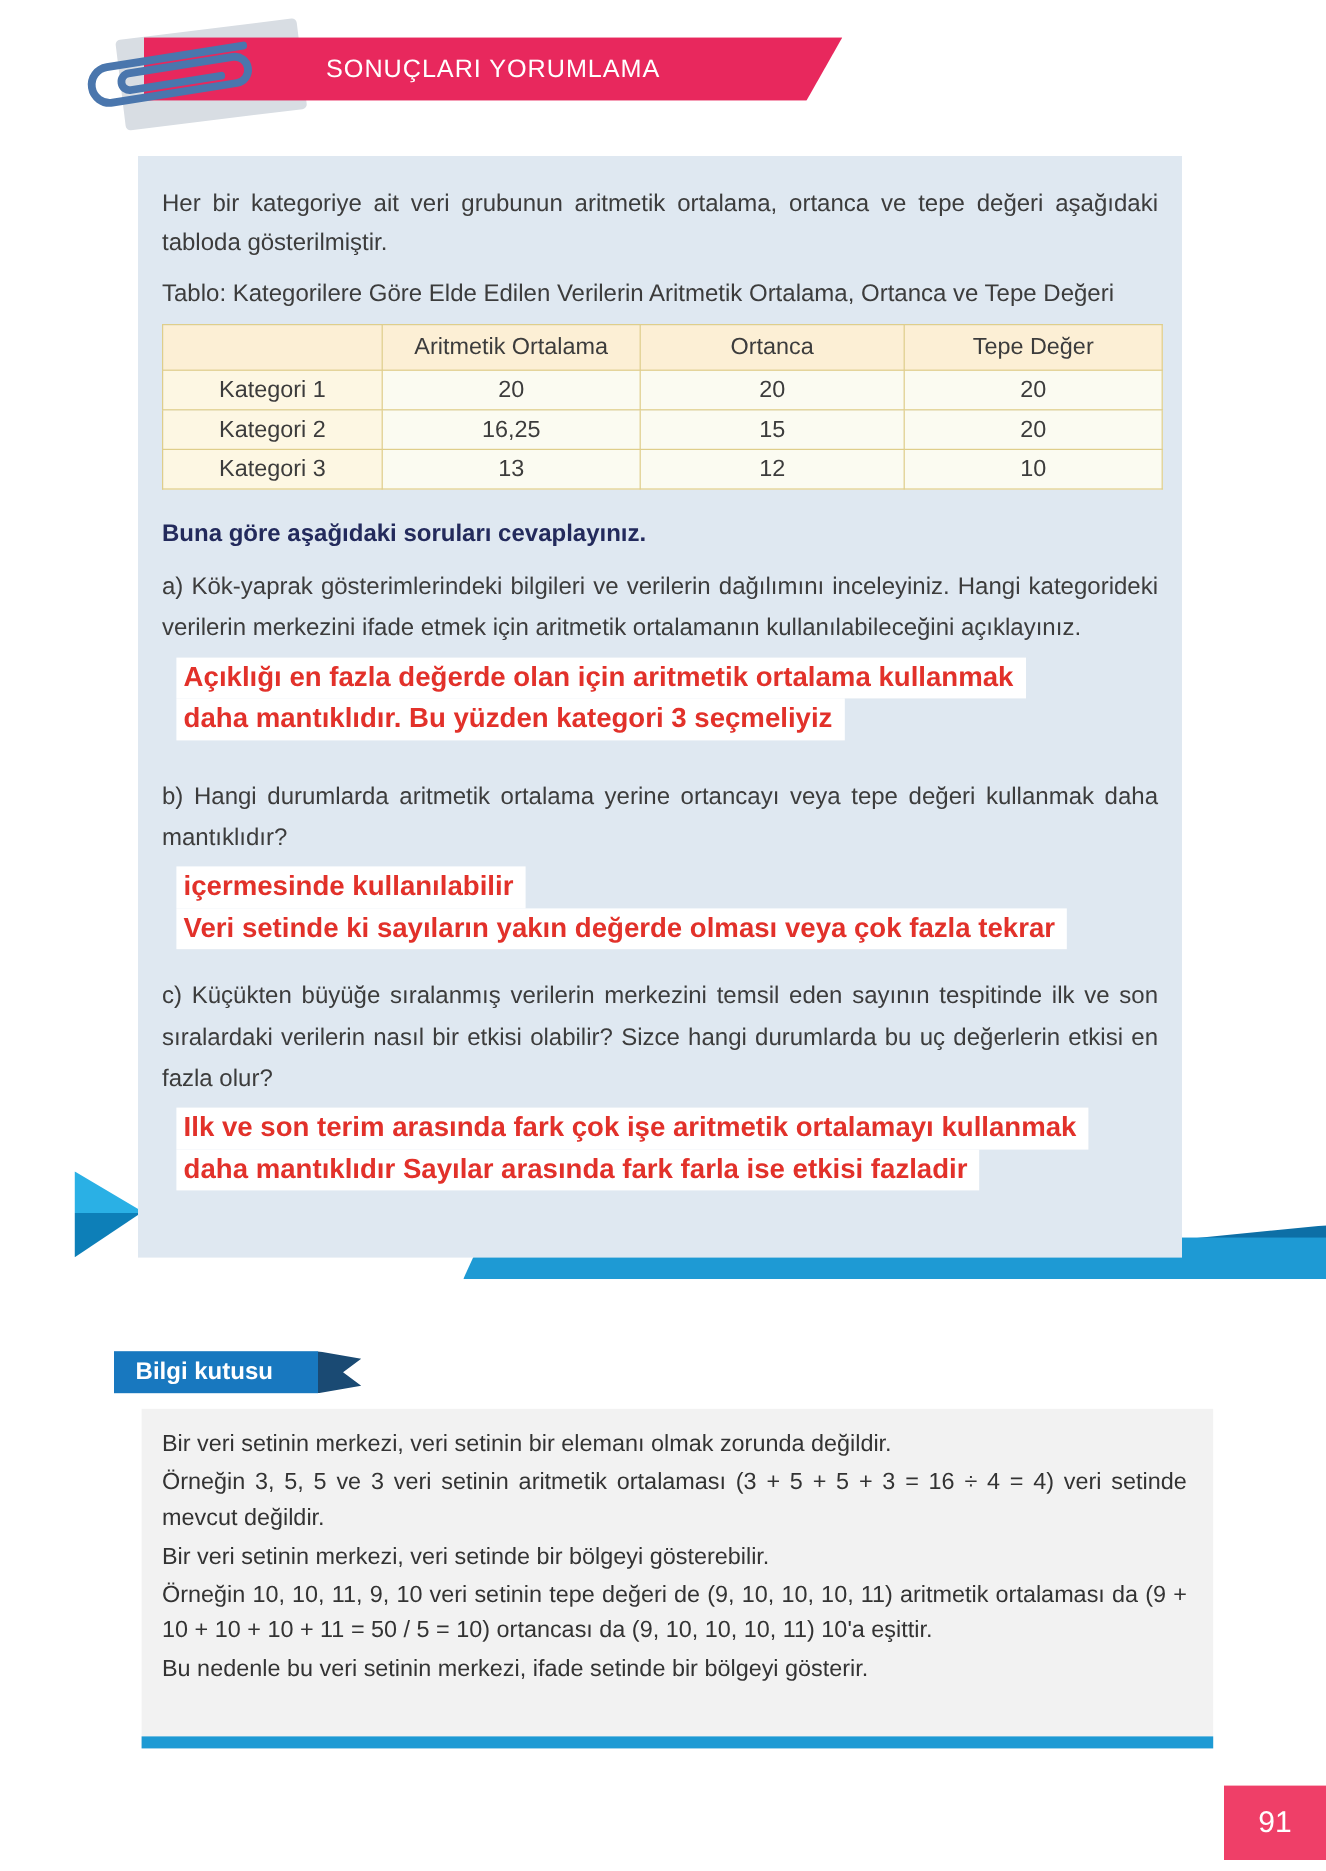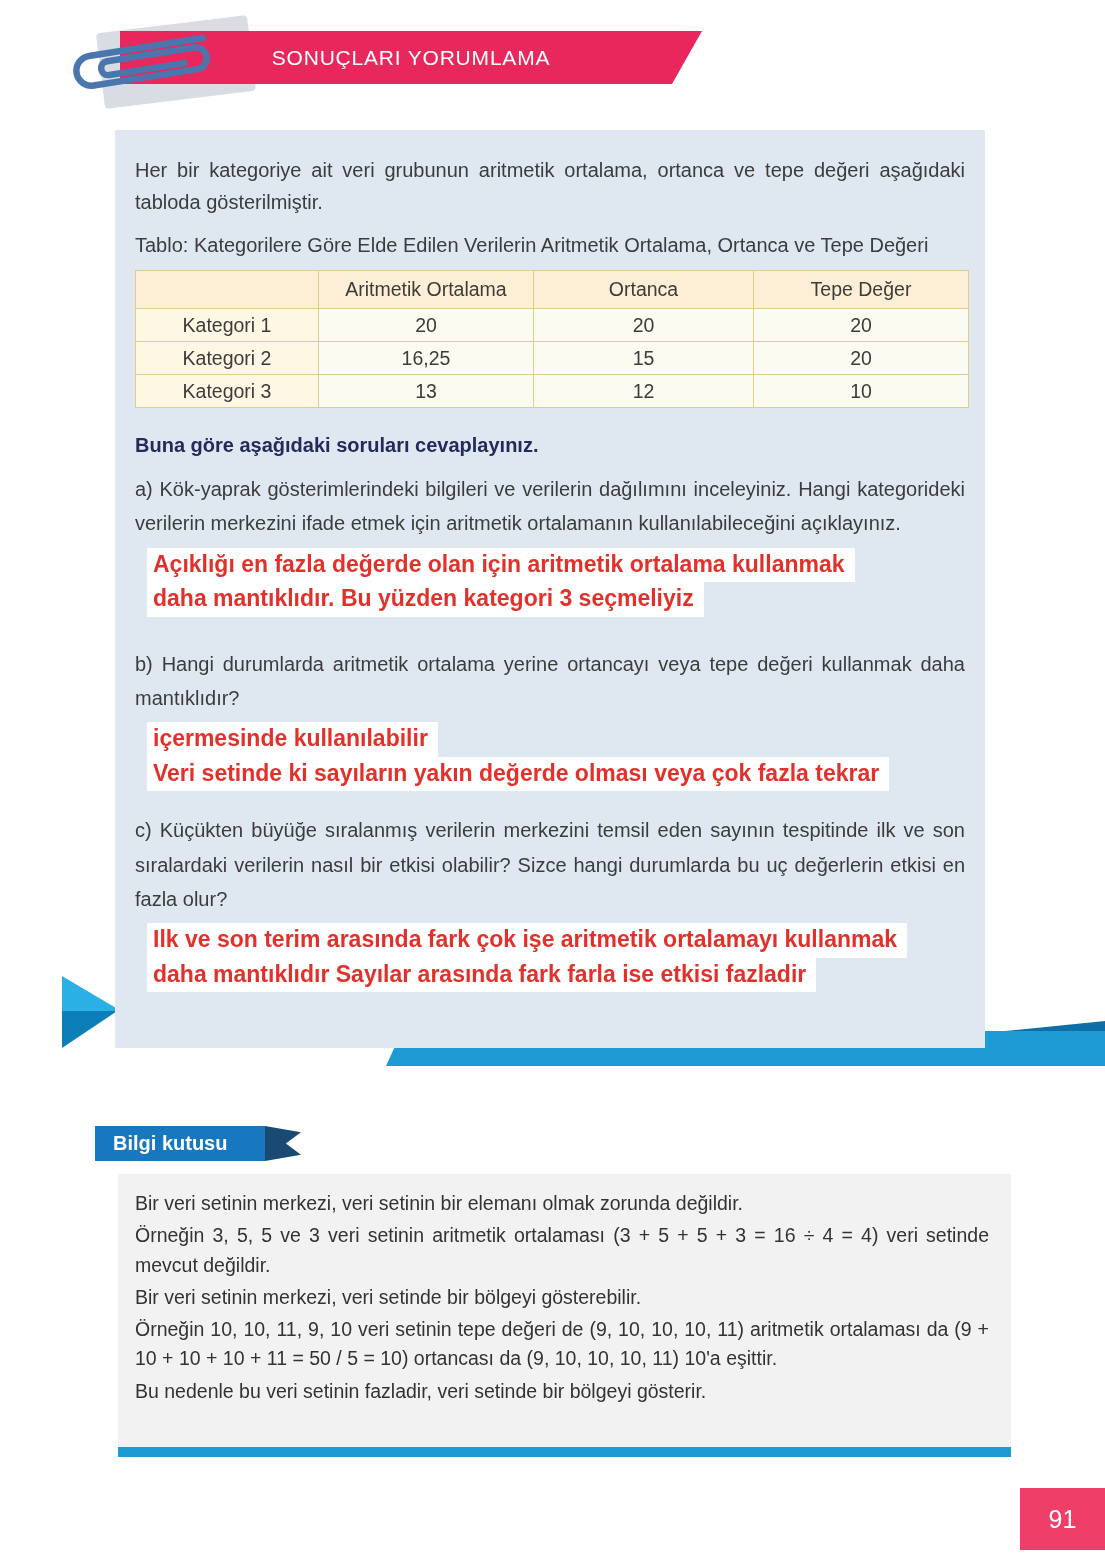--- a/index.html
+++ b/index.html
@@ -153,20 +153,20 @@
   <div class="ribbon-fold"></div>
   <div class="ribbon-main"></div>
 
   <div class="info-label">Bilgi kutusu</div>
   <div class="info-arrow"></div>
   <section class="info-box">
     <p>Bir veri setinin merkezi, veri setinin bir elemanı olmak zorunda değildir.</p>
     <p>Örneğin 3, 5, 5 ve 3 veri setinin aritmetik ortalaması (3 + 5 + 5 + 3 = 16 ÷ 4 = 4) veri setinde mevcut değildir.</p>
     <p>Bir veri setinin merkezi, veri setinde bir bölgeyi gösterebilir.</p>
     <p>Örneğin 10, 10, 11, 9, 10 veri setinin tepe değeri de (9, 10, 10, 10, 11) aritmetik ortalaması da (9 + 10 + 10 + 10 + 11 = 50 / 5 = 10) ortancası da (9, 10, 10, 10, 11) 10'a eşittir.</p>
-    <p>Bu nedenle bu veri setinin fazladir, veri setinde bir bölgeyi gösterir.</p>
+    <p>Bu nedenle bu veri setinin merkezi, ifade setinde bir bölgeyi gösterir.</p>
   </section>
 
   <div class="page-number">
     <span>91</span>
   </div>
 
 </div>
 
 </body></html>

